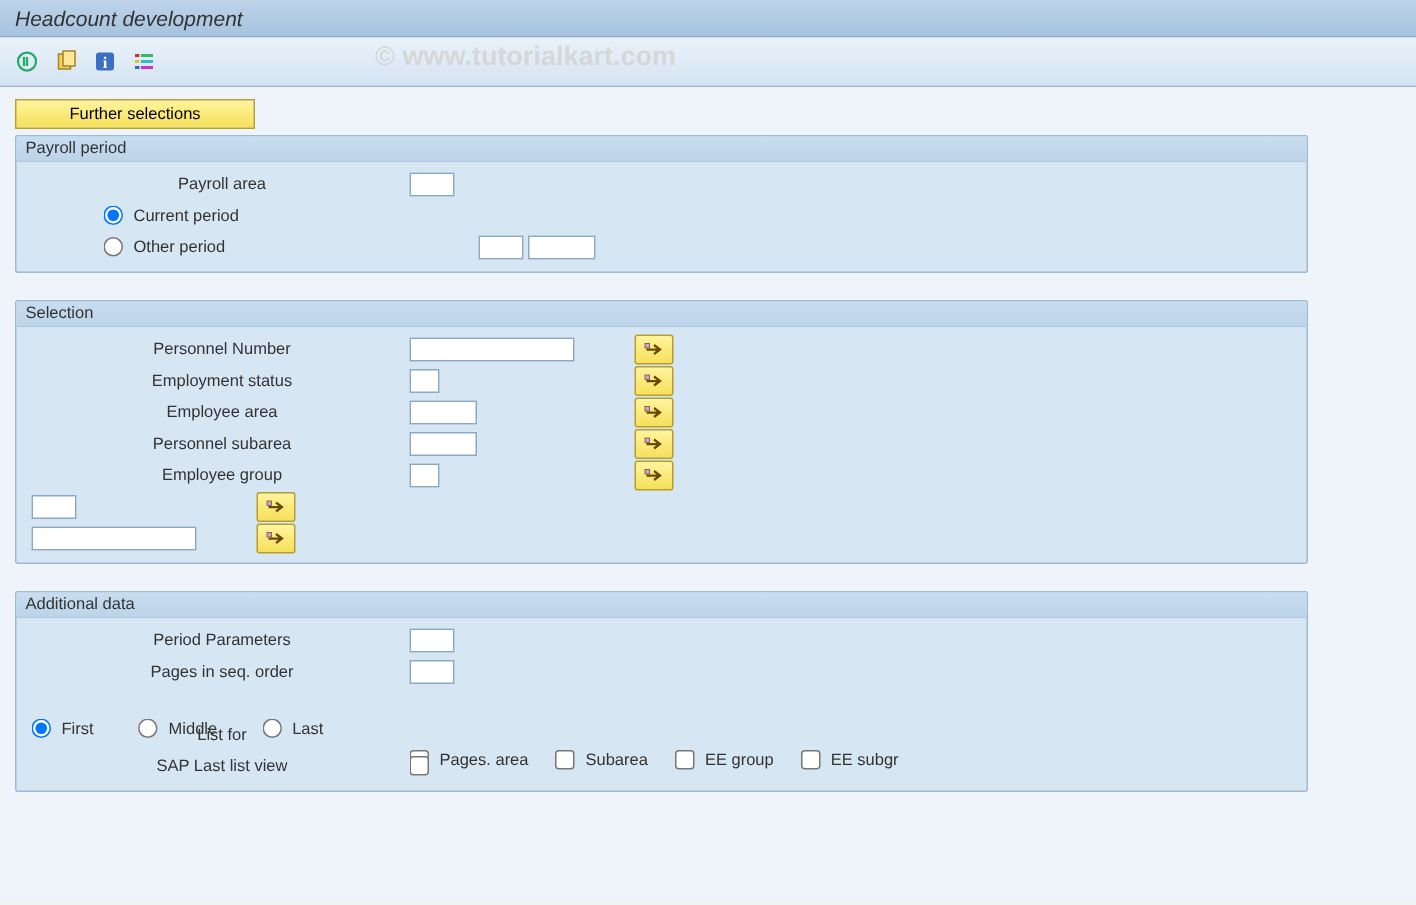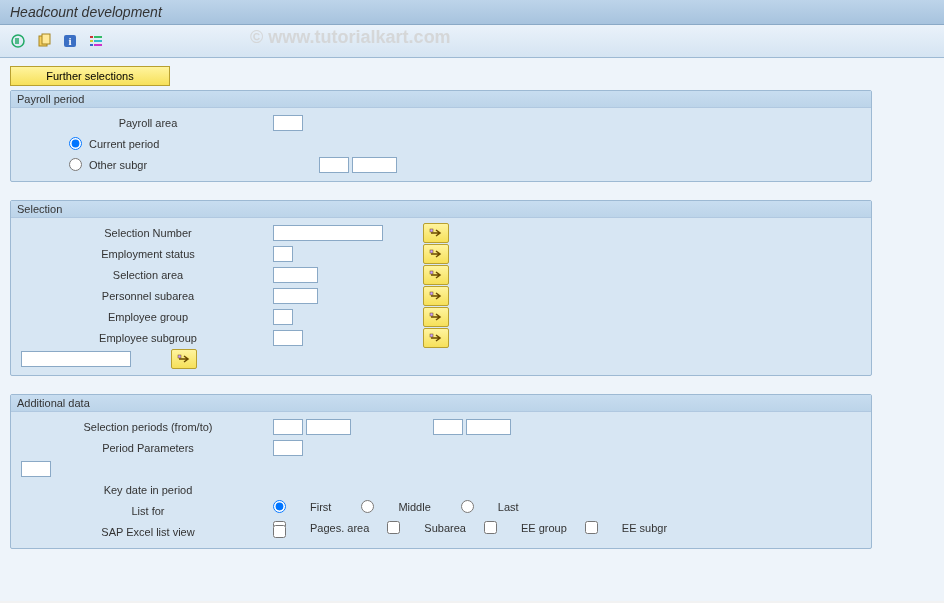--- a/index.html
+++ b/index.html
@@ -139,21 +139,21 @@
     margin: 0 4px 0 0;
     width: 13px;
     height: 13px;
   }
   .multi-col {
     display: flex;
     gap: 3px;
     align-items: center;
   }
   .option-wrap { display:flex; align-items:center; gap:30px; }
-  .check-opt { display:flex; align-items:center; gap:20px;margin-top:34px; }
+  .check-opt { display:flex; align-items:center; gap:3px;margin-top:34px; }
 </style>
 </head>
 <body>
 
 <div class="titlebar">Headcount development</div>
 
 <div class="toolbar">
   <div class="tool-icon">
     <svg width="16" height="16" viewBox="0 0 16 16">
         <circle cx="8" cy="8" r="6" fill="none" stroke="#2a6" stroke-width="1.5"></circle>
@@ -202,55 +202,55 @@
       </div>
       <div class="row">
         <label class="radio-col">
           <input type="radio" name="period" checked="" style="">
           <span>Current period</span>
         </label>
       </div>
       <div class="row">
         <label class="radio-col" style="width:250px;">
           <input type="radio" name="period" style="">
-          <span>Other subgr</span>
+          <span>Other period</span>
         </label>
         <div class="multi-col">
           <input class="text-input w-sm" style="">
           <input class="text-input w-md" style="">
         </div>
       </div>
     </div>
   </div>
 
   <div class="groupbox">
     <div class="group-title">Selection</div>
     <div class="group-body">
       <div class="row">
-        <span class="label">Selection Number</span>
+        <span class="label">Personnel Number</span>
         <input class="text-input w-lg" style="">
         <div class="extend-btn">
             <svg width="14" height="10" viewBox="0 0 14 10">
               <path d="M2 5 L10 5 M7 2 L11 5 L7 8" fill="none" stroke="#6a4a00" stroke-width="1.5"></path>
               <rect x="1" y="1" width="3" height="3" fill="#c9a0ff" stroke="#6a4a00" stroke-width="0.5"></rect>
             </svg>
           </div>
       </div>
       <div class="row">
         <span class="label">Employment status</span>
         <input class="text-input w-xs" style="">
         <div class="extend-btn" style="margin-left:130px;">
             <svg width="14" height="10" viewBox="0 0 14 10">
               <path d="M2 5 L10 5 M7 2 L11 5 L7 8" fill="none" stroke="#6a4a00" stroke-width="1.5"></path>
               <rect x="1" y="1" width="3" height="3" fill="#c9a0ff" stroke="#6a4a00" stroke-width="0.5"></rect>
             </svg>
           </div>
       </div>
       <div class="row">
-        <span class="label">Selection area</span>
+        <span class="label">Employee area</span>
         <input class="text-input w-md" style="">
         <div class="extend-btn" style="margin-left:105px;">
             <svg width="14" height="10" viewBox="0 0 14 10">
               <path d="M2 5 L10 5 M7 2 L11 5 L7 8" fill="none" stroke="#6a4a00" stroke-width="1.5"></path>
               <rect x="1" y="1" width="3" height="3" fill="#c9a0ff" stroke="#6a4a00" stroke-width="0.5"></rect>
             </svg>
           </div>
       </div>
       <div class="row">
         <span class="label">Personnel subarea</span>
@@ -266,21 +266,20 @@
         <span class="label">Employee group</span>
         <input class="text-input w-xs" style="">
         <div class="extend-btn" style="margin-left:130px;">
             <svg width="14" height="10" viewBox="0 0 14 10">
               <path d="M2 5 L10 5 M7 2 L11 5 L7 8" fill="none" stroke="#6a4a00" stroke-width="1.5"></path>
               <rect x="1" y="1" width="3" height="3" fill="#c9a0ff" stroke="#6a4a00" stroke-width="0.5"></rect>
             </svg>
           </div>
       </div>
       <div class="row">
-        <span class="label">Employee subgroup</span>
         <input class="text-input w-sm" style="">
         <div class="extend-btn" style="margin-left:120px;">
             <svg width="14" height="10" viewBox="0 0 14 10">
               <path d="M2 5 L10 5 M7 2 L11 5 L7 8" fill="none" stroke="#6a4a00" stroke-width="1.5"></path>
               <rect x="1" y="1" width="3" height="3" fill="#c9a0ff" stroke="#6a4a00" stroke-width="0.5"></rect>
             </svg>
           </div>
       </div>
       <div class="row">
         <input class="text-input w-lg" style="">
@@ -291,39 +290,28 @@
             </svg>
           </div>
       </div>
     </div>
   </div>
 
   <div class="groupbox">
     <div class="group-title">Additional data</div>
     <div class="group-body">
       <div class="row">
-        <span class="label">Selection periods (from/to)</span>
-        <div class="multi-col" style="width:160px;">
-          <input class="text-input w-sm" style="">
-          <input class="text-input w-md" style="">
-        </div>
-        <div class="multi-col">
-          <input class="text-input w-sm" style="">
-          <input class="text-input w-md" style="">
-        </div>
-      </div>
-      <div class="row">
         <span class="label">Period Parameters</span>
         <input class="text-input w-sm" style="">
       </div>
       <div class="row">
+        <span class="label">Pages in seq. order</span>
         <input class="text-input w-sm" style="">
       </div>
       <div class="row">
-        <span class="label">Key date in period</span>
         <div class="option-wrap">
           <label class="check-opt">
               <input type="radio" name="kd" checked="" style="">
               <span>First</span>
             </label>
           <label class="check-opt">
               <input type="radio" name="kd" style="">
               <span>Middle</span>
             </label>
           <label class="check-opt">
@@ -347,19 +335,19 @@
               <input type="checkbox" style="">
               <span>EE group</span>
             </label>
           <label class="check-opt">
               <input type="checkbox" style="">
               <span>EE subgr</span>
             </label>
         </div>
       </div>
       <div class="row">
-        <span class="label">SAP Excel list view</span>
+        <span class="label">SAP Last list view</span>
         <input type="checkbox" style="">
       </div>
     </div>
   </div>
 
 </div>
 
 </body></html>

